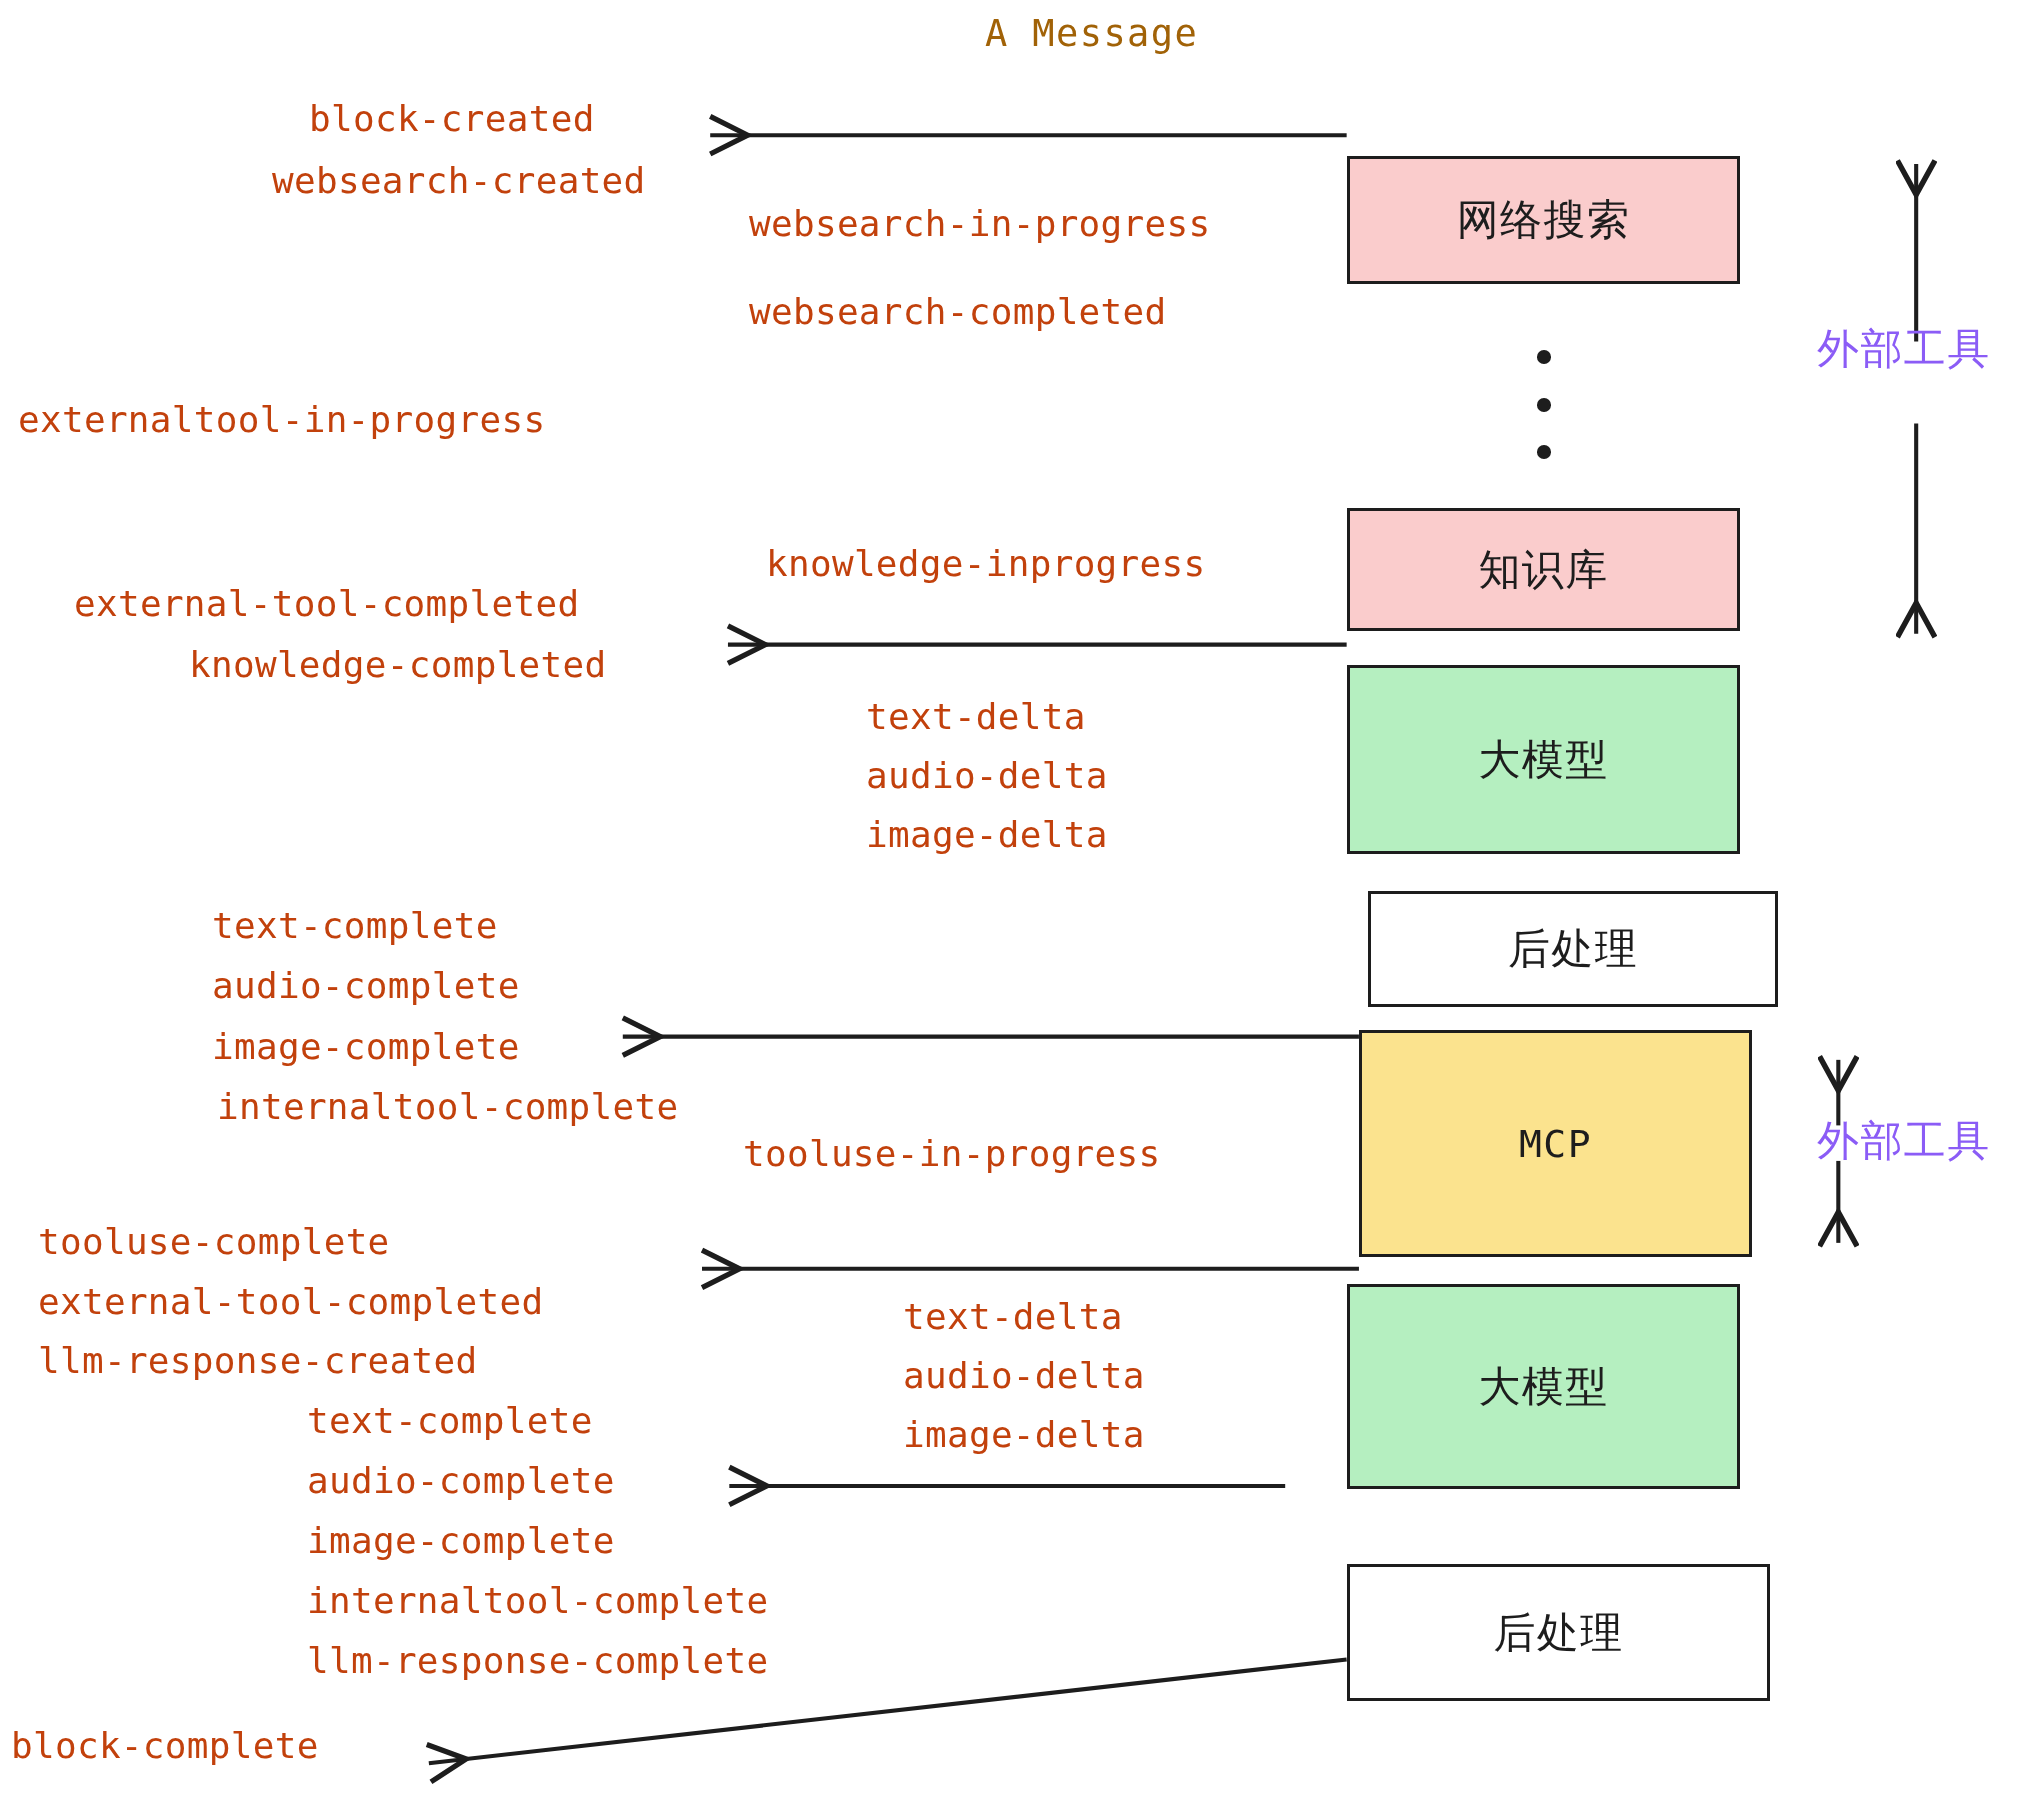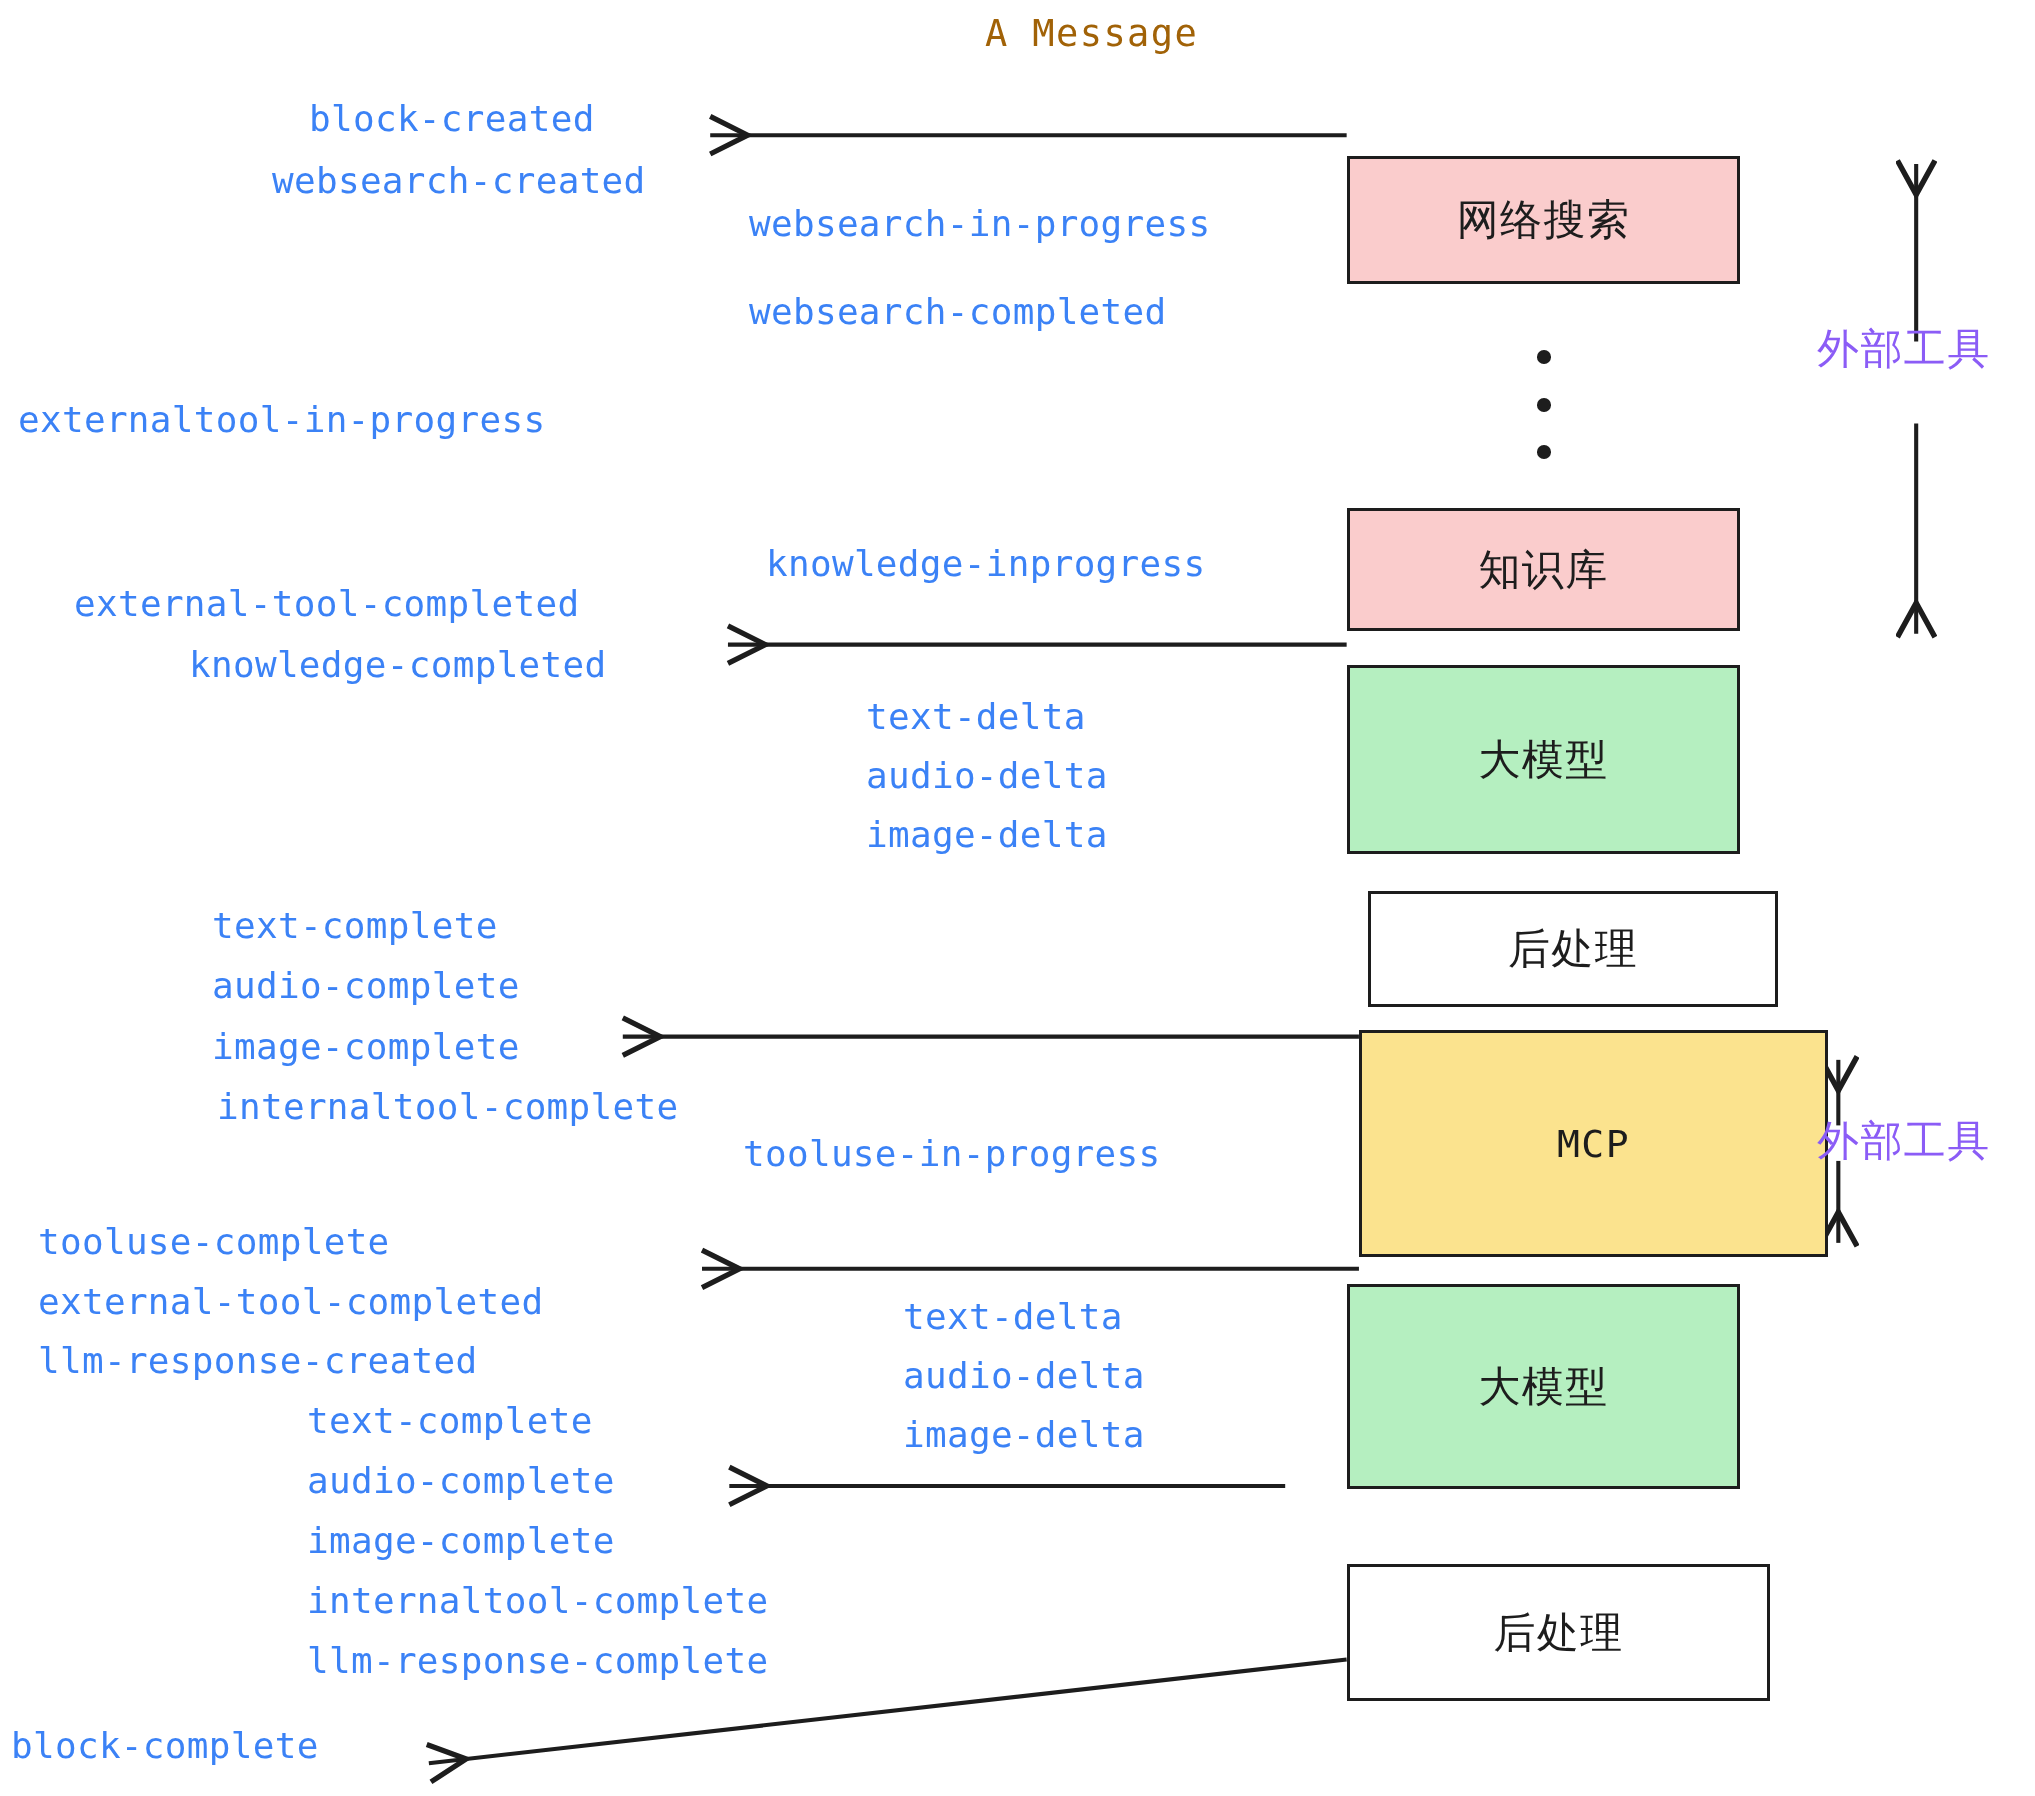--- a/index.html
+++ b/index.html
@@ -18,21 +18,21 @@
     height: 1796px;
     background: #ffffff;
     overflow: hidden;
   }
   
   .ev {
     position: absolute;
     font-family: "DejaVu Sans Mono", monospace;
     font-size: 36px;
     letter-spacing: 0.3px;
-    color: #3b82f6;
+    color: #c2410c;
     white-space: pre;
     line-height: 1;
   }
   .title {
     position: absolute;
     font-family: "DejaVu Sans Mono", monospace;
     font-size: 37px;
     letter-spacing: 1.4px;
     color: #a16207;
     white-space: pre;
@@ -154,21 +154,21 @@
   </div>
 
   <div class="node" style="left:1347px; top:665px;  width:393px; height:189px; background:#B5EFC0;">
     <span>大模型</span>
   </div>
 
   <div class="node" style="left:1368px; top:891px; width:410px; height:116px; background:#ffffff;">
     <span>后处理</span>
   </div>
 
-  <div class="node mono" style="left:1359px; top:1030px; width:469px; height:227px; background:#FBE38E;">
+  <div class="node mono" style="left:1359px; top:1030px; width:393px; height:227px; background:#FBE38E;">
     <span>MCP</span>
   </div>
 
   <div class="node" style="left:1347px; top:1284px; width:393px; height:205px; background:#B5EFC0;">
     <span>大模型</span>
   </div>
 
   <div class="node" style="left:1347px; top:1564px; width:423px; height:137px; background:#ffffff;">
     <span>后处理</span>
   </div>

